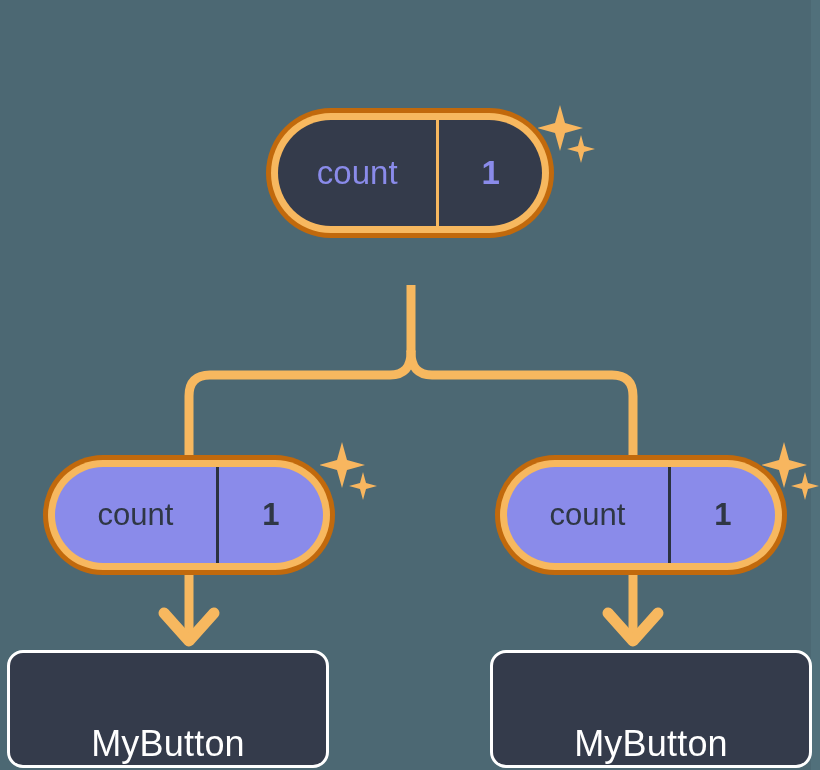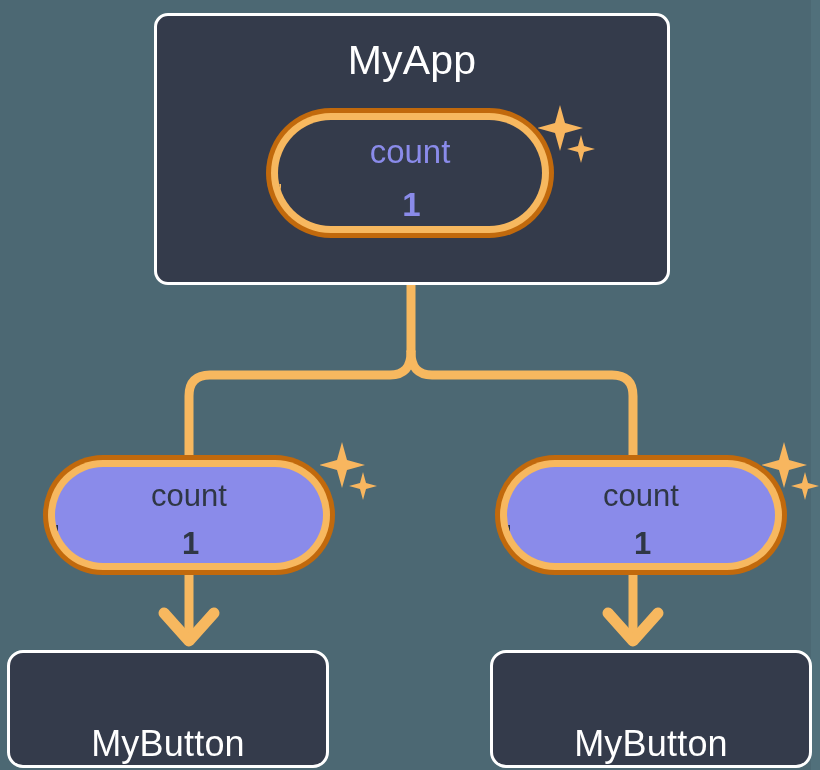--- a/index.html
+++ b/index.html
@@ -90,21 +90,20 @@
     height: 100%;
     box-sizing: border-box;
   }
   .pill-inner {
     border-radius: 999px;
     height: 100%;
     display: flex;
     align-items: stretch;
     box-sizing: border-box;
     overflow: hidden;
-    flex-direction: column;
   }
   .pill-key, .pill-val {
     display: flex;
     align-items: center;
     justify-content: center;
     box-sizing: border-box;
   }
   .pill-key { flex: 0 0 60%; }
   .pill-val { flex: 1 1 40%; }
 
@@ -149,23 +148,20 @@
       <path d="M189,570 L189,642" stroke="#f7b85f" stroke-width="9" stroke-linecap="butt"></path>
       <path d="M164,613 L189,641 L214,613" stroke="#f7b85f" stroke-width="11" fill="none" stroke-linecap="round" stroke-linejoin="round"></path>
     </g>
 
     <g>
       <path d="M633,570 L633,642" stroke="#f7b85f" stroke-width="9" stroke-linecap="butt"></path>
       <path d="M608,613 L633,641 L658,613" stroke="#f7b85f" stroke-width="11" fill="none" stroke-linecap="round" stroke-linejoin="round"></path>
     </g>
   </svg>
 
-  <div class="card" id="myapp-card">
-    <div id="myapp-title">MyApp</div>
-  </div>
 
   <div class="pill-outer" id="pill-top">
     <div class="pill-mid">
       <div class="pill-inner">
         <div class="pill-key">
           <span class="pill-key-text">count</span>
         </div>
         <div class="pill-val">
           <span class="pill-val-text">1</span>
         </div>

